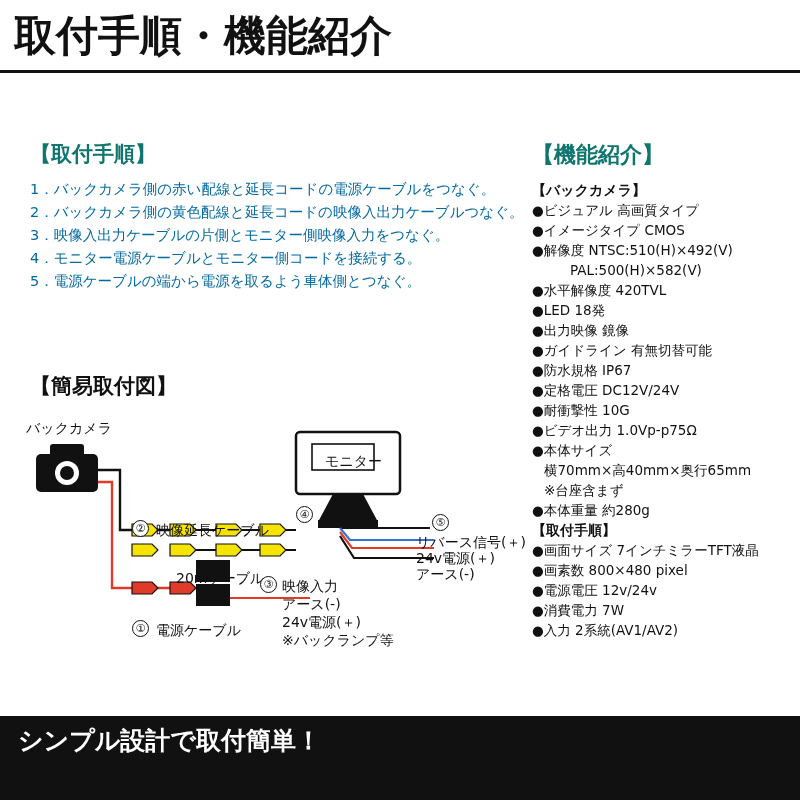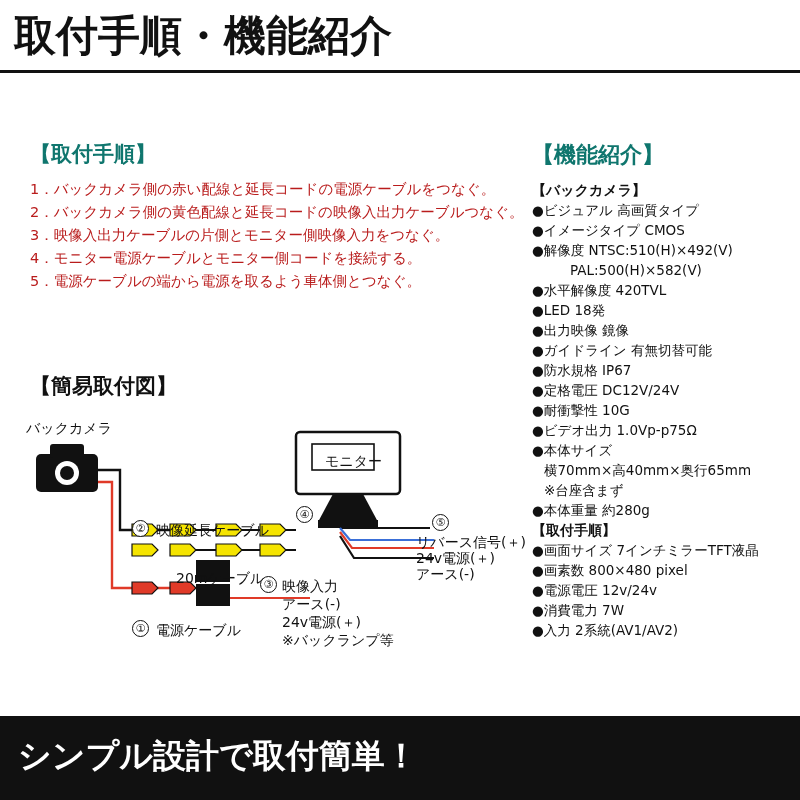--- a/index.html
+++ b/index.html
@@ -60,21 +60,21 @@
   }
   .sect-title.right { font-size: 22px; }
 
   .steps {
     margin: 0; padding: 0;
     list-style: none;
   }
   .steps li {
     font-size: 14.5px;
     line-height: 23px;
-    color: #b91c1c;
+    color: #0369a1;
     font-family: "DejaVu Sans", sans-serif;
     white-space: nowrap;
   }
 
   
   .spec-group-head {
     font-size: 14px;
     font-weight: 700;
     font-family: Liberation Sans, sans-serif;
     line-height: 20px;
@@ -123,22 +123,22 @@
 
   
   .footer {
     position: absolute;
     left: 0; top: 716px;
     width: 800px; height: 84px;
     background: #111111;
   }
   .footer-text {
     position: absolute;
-    left: 18px; top: 18px;
-    font-size: 33px;
+    left: 18px; top: 8px;
+    font-size: 25px;
     font-weight: 700;
     color: #ffffff;
     font-family: "DejaVu Sans", sans-serif;
     white-space: nowrap;
   }
 </style>
 </head>
 <body>
 
 <div class="header">

